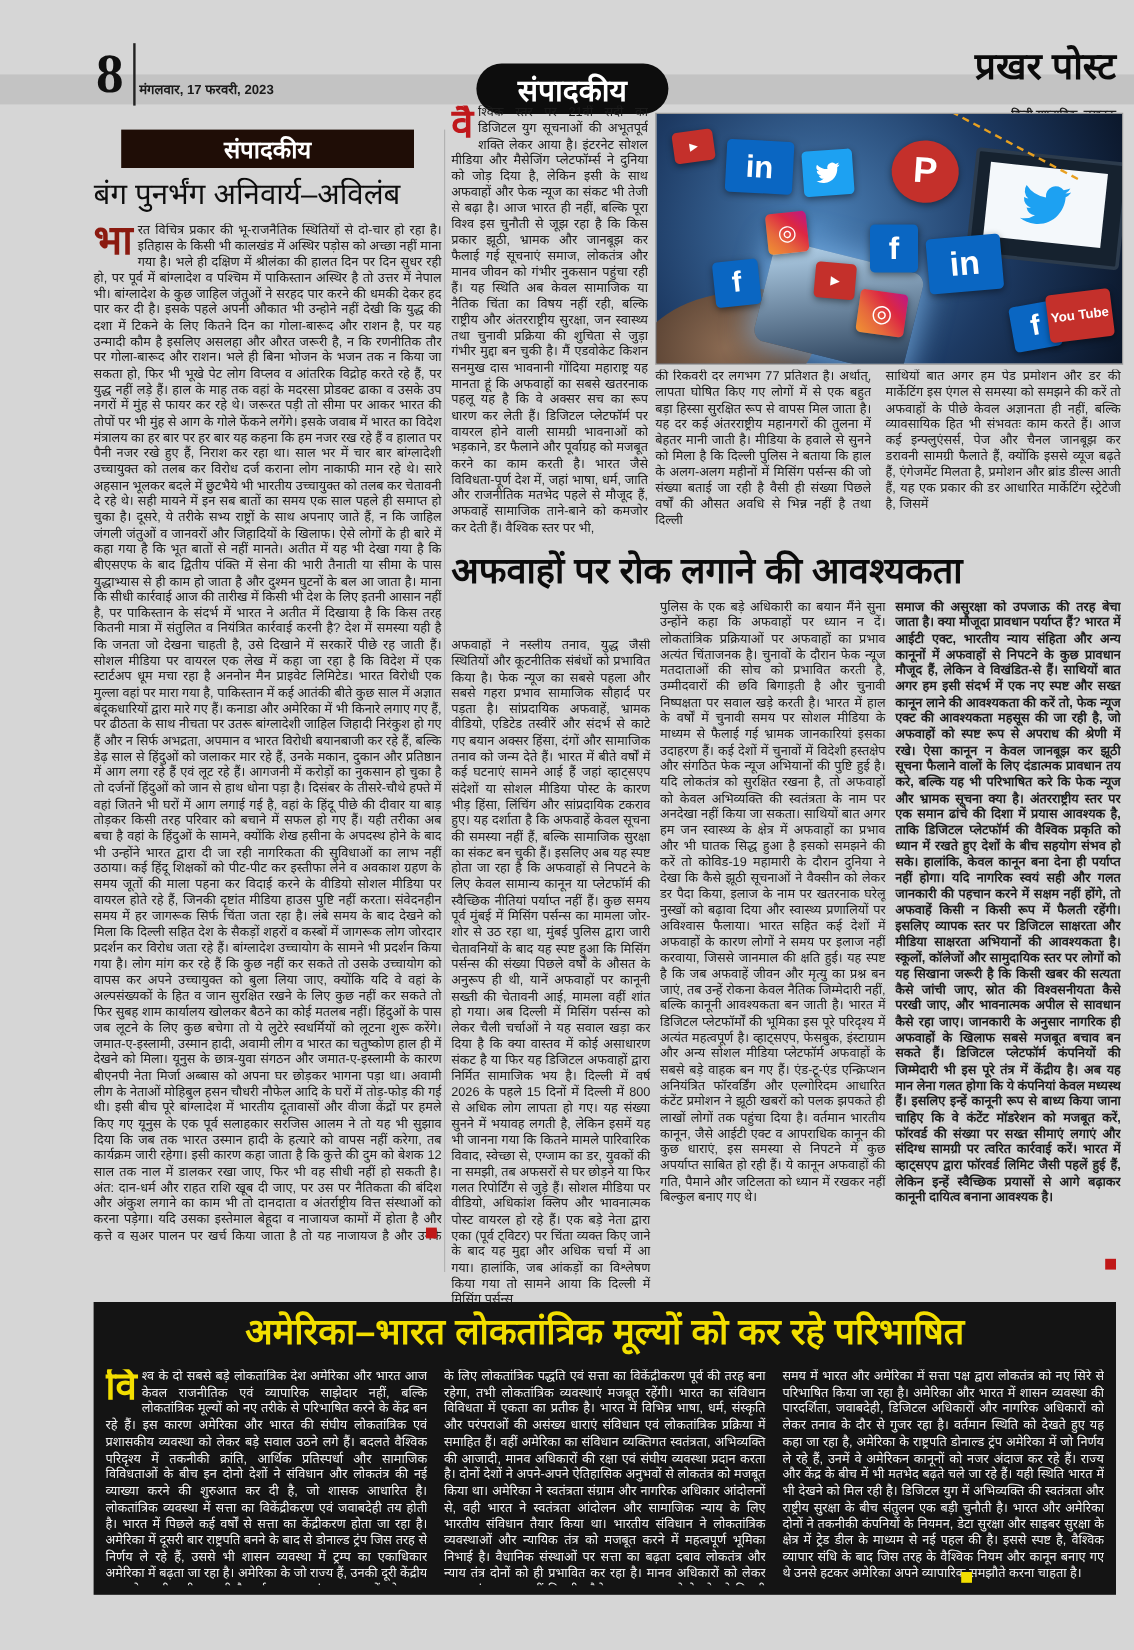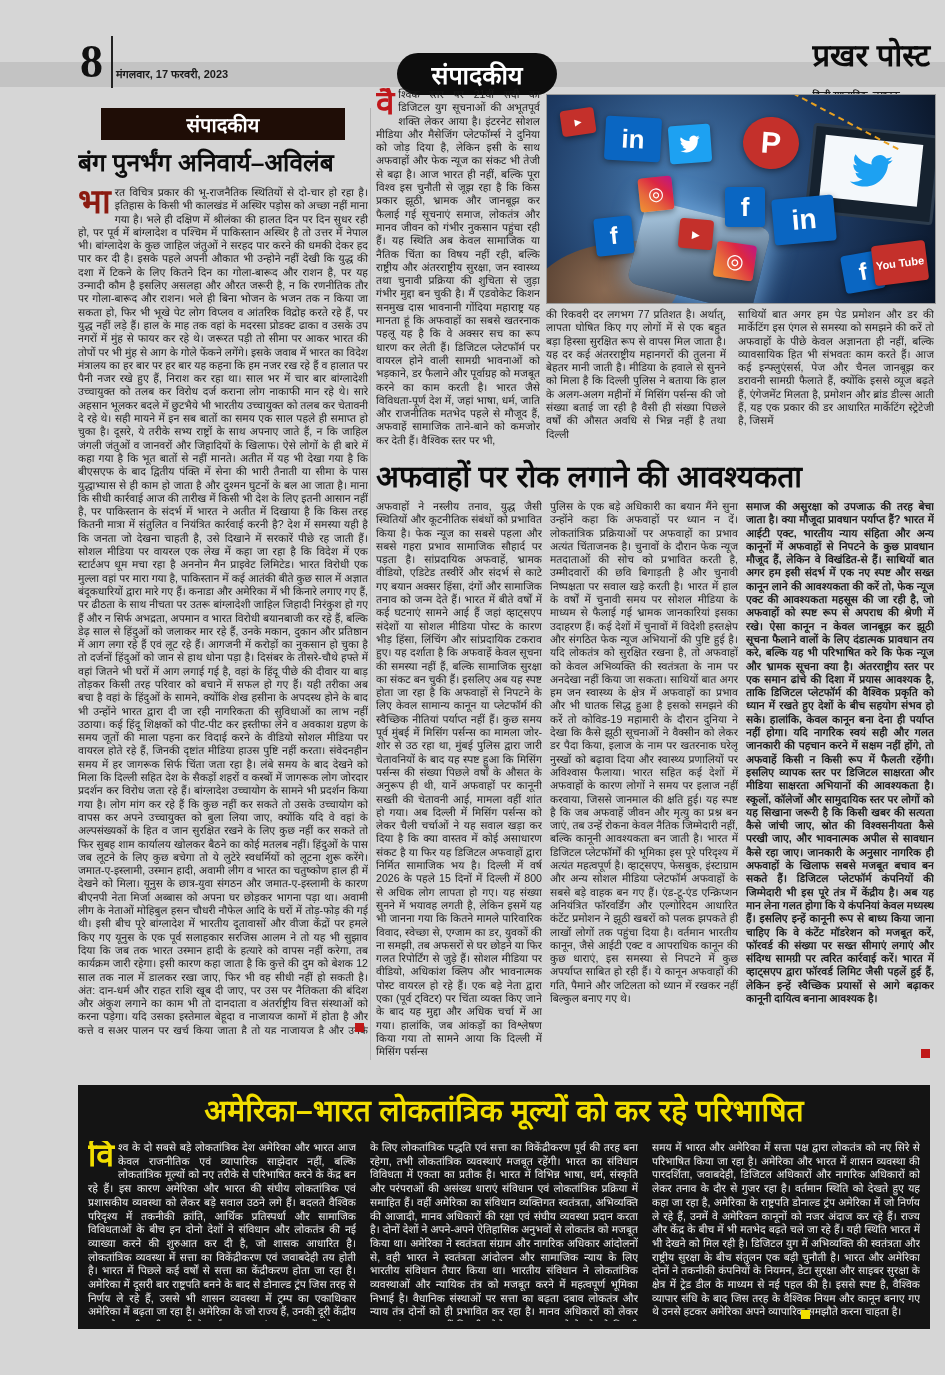--- a/index.html
+++ b/index.html
@@ -7,52 +7,52 @@
   #page{position:relative;width:945px;height:1375px;background:#d6d6d6;margin:0 auto;overflow:hidden;}
 
   
   .band{position:absolute;left:0;top:62px;width:945px;height:25px;background:#c3c3c3;}
   .pagenum{position:absolute;left:80px;top:36px;font-size:46px;font-weight:bold;color:#111;
            font-family:"Liberation Serif","DejaVu Serif",serif;border-right:2px solid #222;
            padding-right:8px;line-height:52px;}
   .dateline{position:absolute;left:116px;top:66px;font-size:11px;font-weight:bold;color:#1a1a1a;}
   .pill{position:absolute;left:397px;top:53px;width:160px;height:42px;background:#0d0d0d;border-radius:21px;
         color:#fff;display:flex;align-items:center;justify-content:center;font-size:25px;font-weight:bold;}
-  .masthead{position:absolute;right:15px;top:40px;}
+  .masthead{position:absolute;right:15px;top:40px;text-align:right;}
   .masthead .mh1{font-size:31px;font-weight:900;color:#0b0b0b;line-height:32px;}
   .masthead .mh2{font-size:9.5px;font-weight:bold;color:#1a1a1a;margin-top:16px;}
 
   
   .btxt{font-size:10.6px;line-height:13.3px;color:#1c1c1c;text-align:justify;}
   .endsq{position:absolute;right:4px;bottom:2px;width:9px;height:9px;background:#c01818;display:block;}
 
   
   .leftcol{position:absolute;left:78px;top:108px;width:290px;height:940px;}
   .kicker{width:244px;margin:0 auto;height:32px;background:#1f0d06;color:#fff;display:flex;align-items:center;
           justify-content:center;font-size:20px;font-weight:bold;}
-  .lhead{margin-top:8px;font-size:24.5px;line-height:30px;font-weight:700;color:#0d0d0d;white-space:nowrap;overflow:hidden;}
+  .lhead{margin-top:8px;font-size:24.5px;line-height:30px;font-weight:400;color:#0d0d0d;white-space:nowrap;overflow:hidden;}
   .lbody{position:relative;margin-top:8px;height:848px;overflow:hidden;}
   .dropcap{float:left;font-weight:900;margin:0 4px 0 0;}
   .dc-red{color:#8b1a10;font-size:34px;line-height:30px;}
   .dc-bright{color:#c0181c;font-size:33px;line-height:29px;}
   .dc-yellow{color:#f2de00;font-size:32px;line-height:28px;}
 
   .vrule{position:absolute;left:370px;top:108px;width:1px;height:952px;background:#b2b2b2;}
 
   
   .mid{position:absolute;left:376px;top:86px;width:558px;}
   .introcol{position:absolute;left:0;top:2px;width:164px;height:368px;overflow:hidden;}
   .photo{position:absolute;left:170px;top:8px;width:388px;height:208px;overflow:hidden;border:1px solid #9a9a9a;
          background:radial-gradient(circle at 35% 45%, #4a7fb5 0%, #1d3a63 55%, #0a1527 100%);}
   .pcol1{position:absolute;left:170px;top:222px;width:180px;height:148px;overflow:hidden;}
   .pcol2{position:absolute;left:362px;top:222px;width:196px;height:148px;overflow:hidden;}
   .mhead{position:absolute;left:0;top:372px;width:558px;height:38px;font-size:30px;font-weight:900;color:#0b0b0b;
          white-space:nowrap;overflow:hidden;line-height:38px;}
   .mc{position:absolute;top:414px;height:560px;overflow:hidden;}
-  .mc1{left:0;width:166px;}
+  .mc1{left:0;width:166px;margin-top:32px;}
   .mc2{left:174px;width:188px;}
   .mc3{left:370px;width:188px;position:absolute;font-weight:bold;}
 
   
   .tile{position:absolute;display:flex;align-items:center;justify-content:center;color:#fff;font-weight:bold;
         border-radius:4px;box-shadow:0 2px 6px rgba(0,0,0,.45);}
   .t-red{background:#c4302b;}
   .t-blue{background:#0a66c2;}
   .t-tw{background:#1da1f2;}
   .t-ig{background:linear-gradient(45deg,#f09433,#e6683c,#dc2743,#bc1888);}

